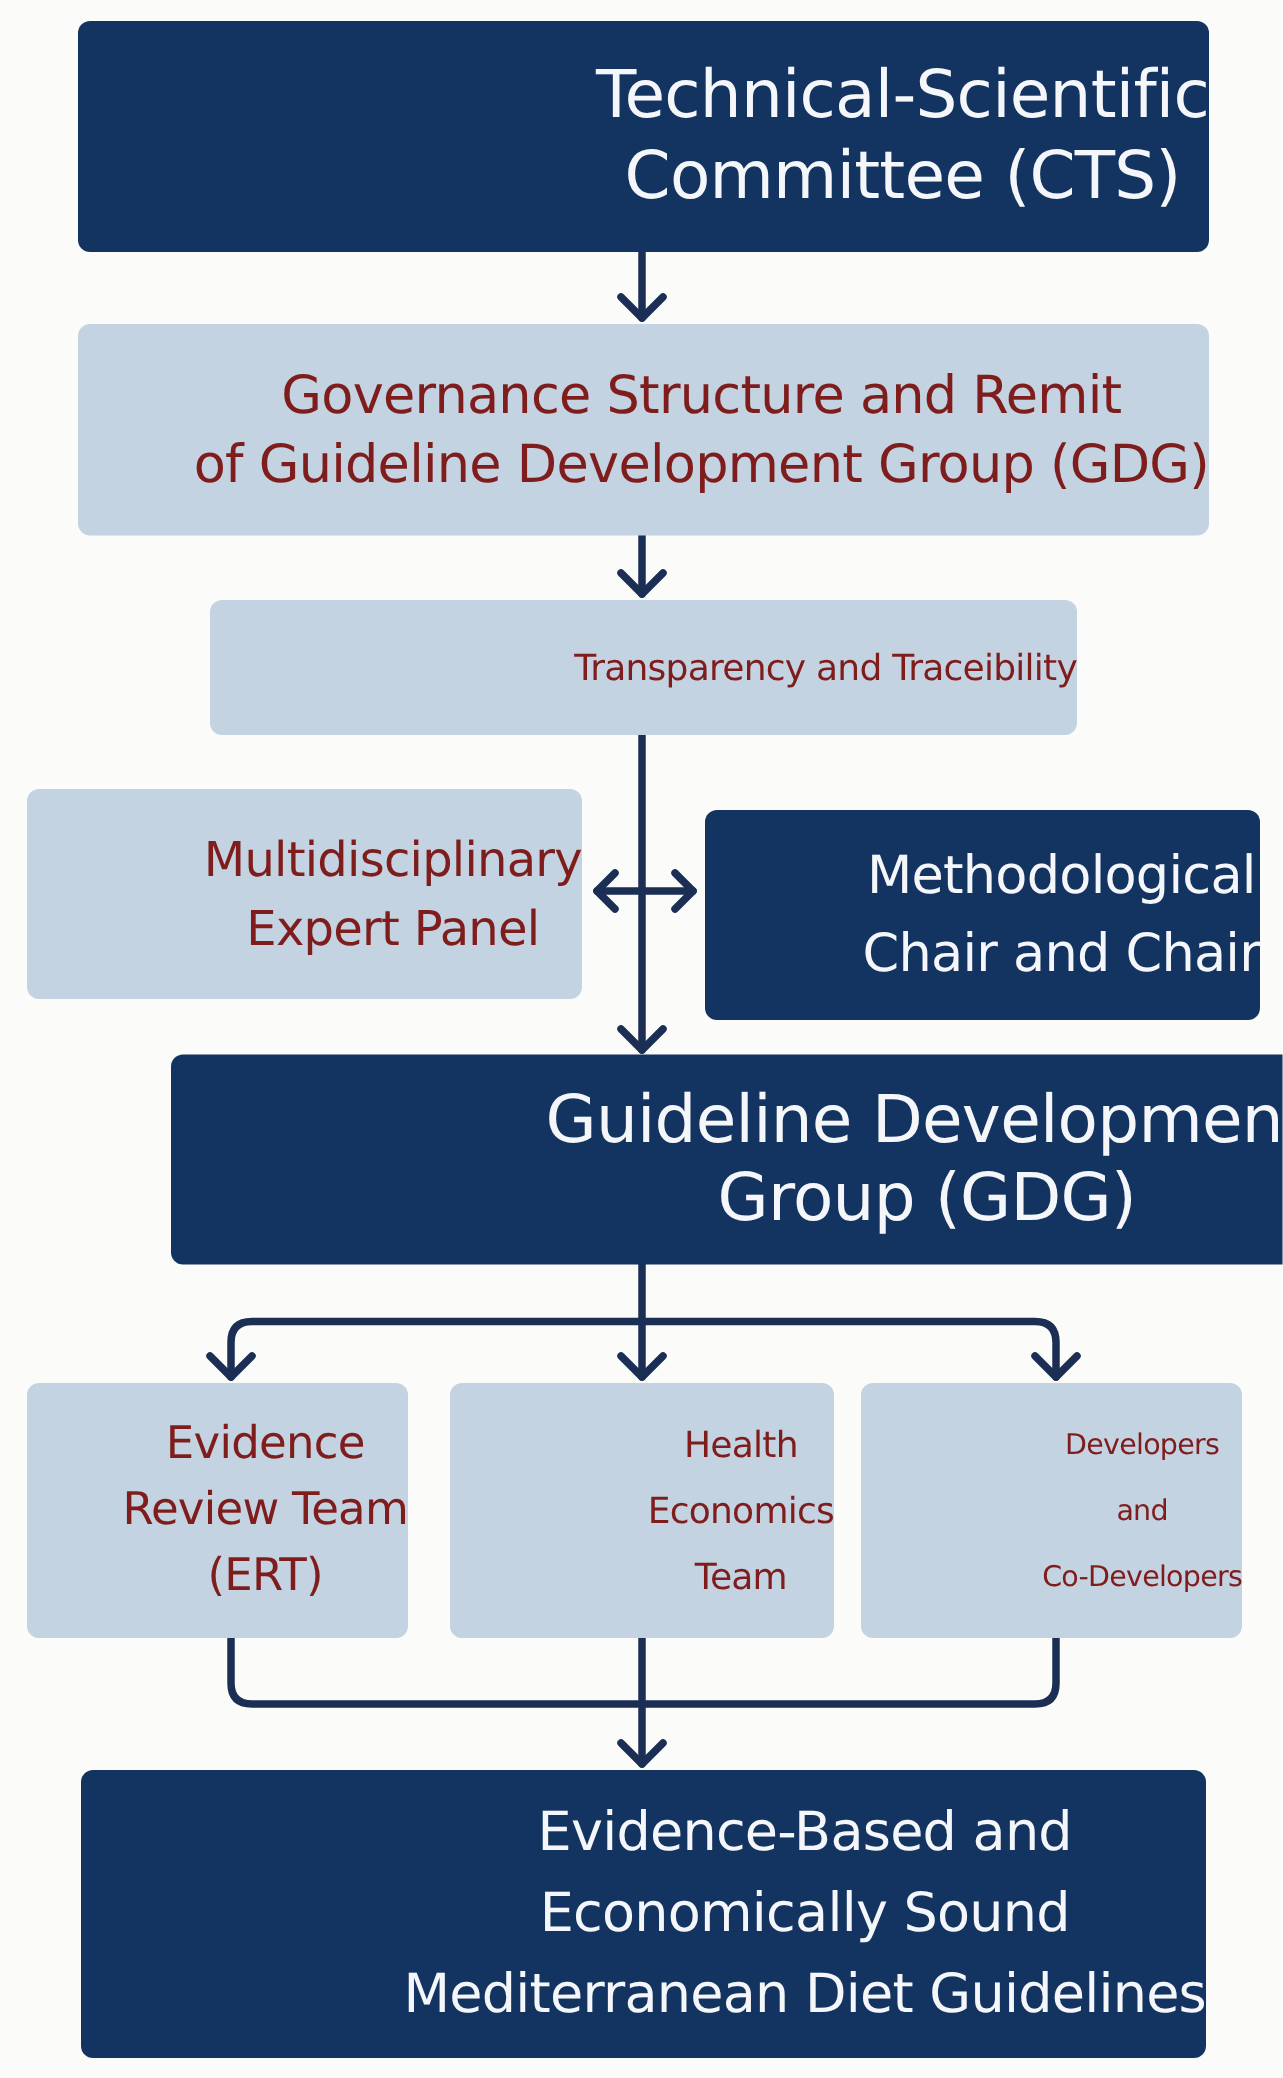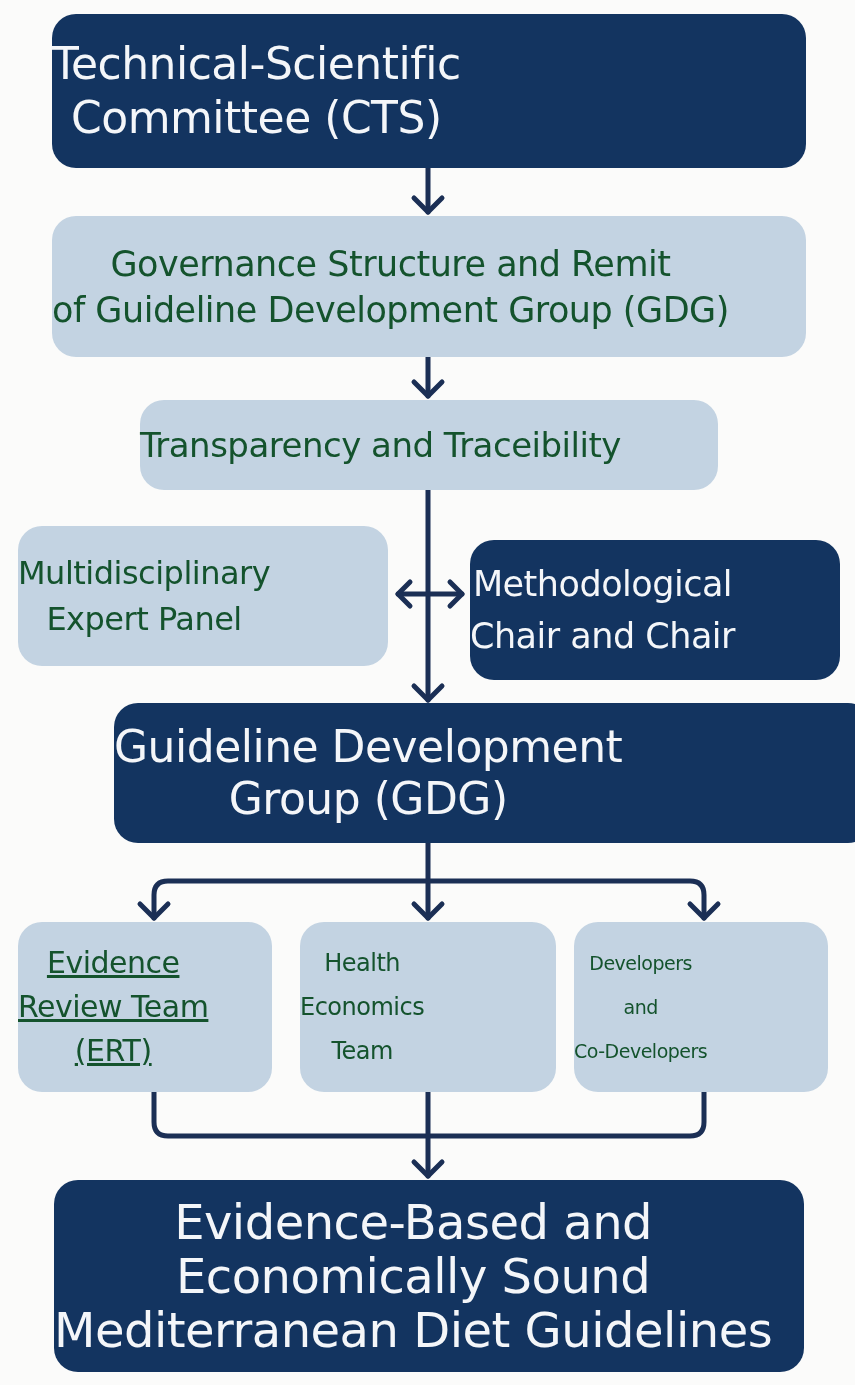--- a/index.html
+++ b/index.html
@@ -3,26 +3,26 @@
 <meta charset="utf-8">
 <style>
   html, body { margin: 0; padding: 0; }
   body {
     width: 855px; height: 1385px; position: relative; overflow: hidden;
     background: #fbfbfa;
     font-family: "DejaVu Sans", sans-serif;
   }
   .box {
     position: absolute; box-sizing: border-box;
-    display: flex; align-items: center; justify-content: flex-start;
-    text-align: center; border-radius: 24px;
+    display: flex; align-items: center; justify-content: flex-end;
+    text-align: center; border-radius: 8px;
     letter-spacing: -0.5px;
   }
   .dark { background: #133460; color: #f4f6f9; }
-  .light { background: #c3d3e2; color: #14532d; }
+  .light { background: #c3d3e2; color: #7f1d1d; }
   .box span { white-space: pre-line; }
   svg.lines { position: absolute; left: 0; top: 0; }
 </style>
 </head>
 <body>
 
 <svg class="lines" width="855" height="1385">
   <g stroke="#1b2f55" stroke-width="5" fill="none" stroke-linecap="round" stroke-linejoin="round">
 
     <line x1="428" y1="168" x2="428" y2="212"></line>
@@ -53,54 +53,54 @@
 <div class="box dark" style="left:52px; top:14px; width:754px; height:154px; font-size:44px; line-height:54px;">
   <span>Technical-Scientific
 Committee (CTS)</span>
 </div>
 
 <div class="box light" style="left:52px; top:216px; width:754px; height:141px; font-size:35px; line-height:46px;">
   <span>Governance Structure and Remit
 of Guideline Development Group (GDG)</span>
 </div>
 
-<div class="box light" style="left:140px; top:400px; width:578px; height:90px; font-size:34px; line-height:42px;">
+<div class="box light" style="left:140px; top:400px; width:578px; height:90px; font-size:24px; line-height:42px;">
   <span>Transparency and Traceibility</span>
 </div>
 
 <div class="box light" style="left:18px; top:526px; width:370px; height:140px; font-size:32px; line-height:46px;">
   <span>Multidisciplinary
 Expert Panel</span>
 </div>
 
 <div class="box dark" style="left:470px; top:526px; width:370px; height:140px; font-size:35px; line-height:52px;margin-top:14px;">
   <span>Methodological
 Chair and Chair</span>
 </div>
 
 <div class="box dark" style="left:114px; top:703px; width:758px; height:140px; font-size:44px; line-height:52px;">
   <span>Guideline Development
 Group (GDG)</span>
 </div>
 
-<div class="box light" style="left:18px; top:922px; width:254px; height:170px; font-size:30px; line-height:44px;text-decoration:underline;">
+<div class="box light" style="left:18px; top:922px; width:254px; height:170px; font-size:30px; line-height:44px;">
   <span>Evidence
 Review Team
 (ERT)</span>
 </div>
 
 <div class="box light" style="left:300px; top:922px; width:256px; height:170px; font-size:24px; line-height:44px;">
   <span>Health
 Economics
 Team</span>
 </div>
 
 <div class="box light" style="left:574px; top:922px; width:254px; height:170px; font-size:19px; line-height:44px;">
   <span>Developers
 and
 Co-Developers</span>
 </div>
 
-<div class="box dark" style="left:54px; top:1180px; width:750px; height:192px; font-size:48px; line-height:54px;">
+<div class="box dark" style="left:54px; top:1180px; width:750px; height:192px; font-size:36px; line-height:54px;">
   <span>Evidence-Based and
 Economically Sound
 Mediterranean Diet Guidelines</span>
 </div>
 
 </body></html>

